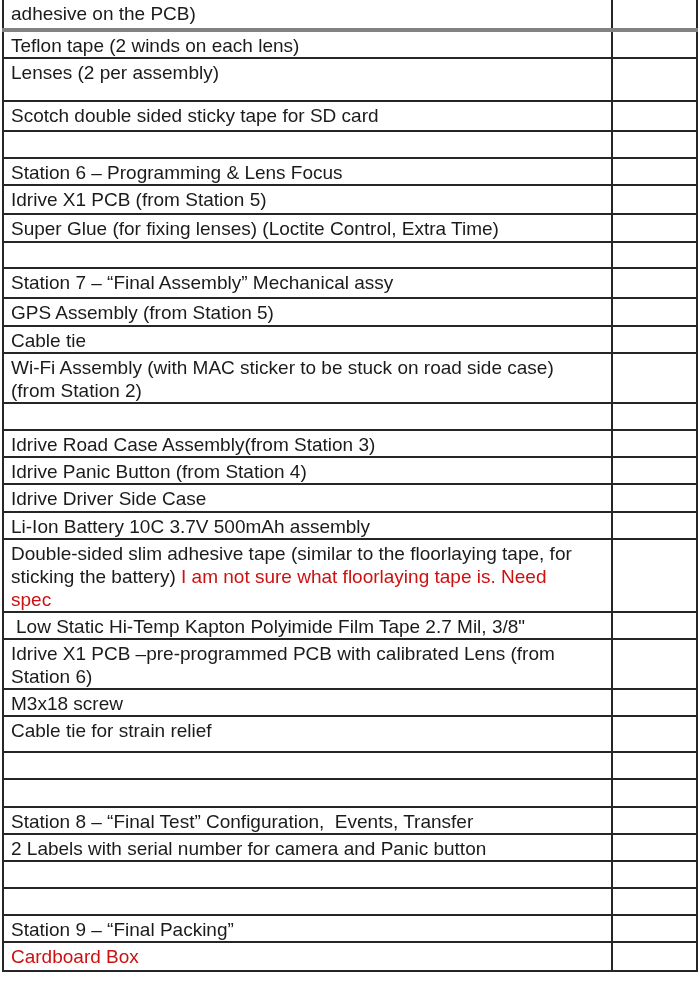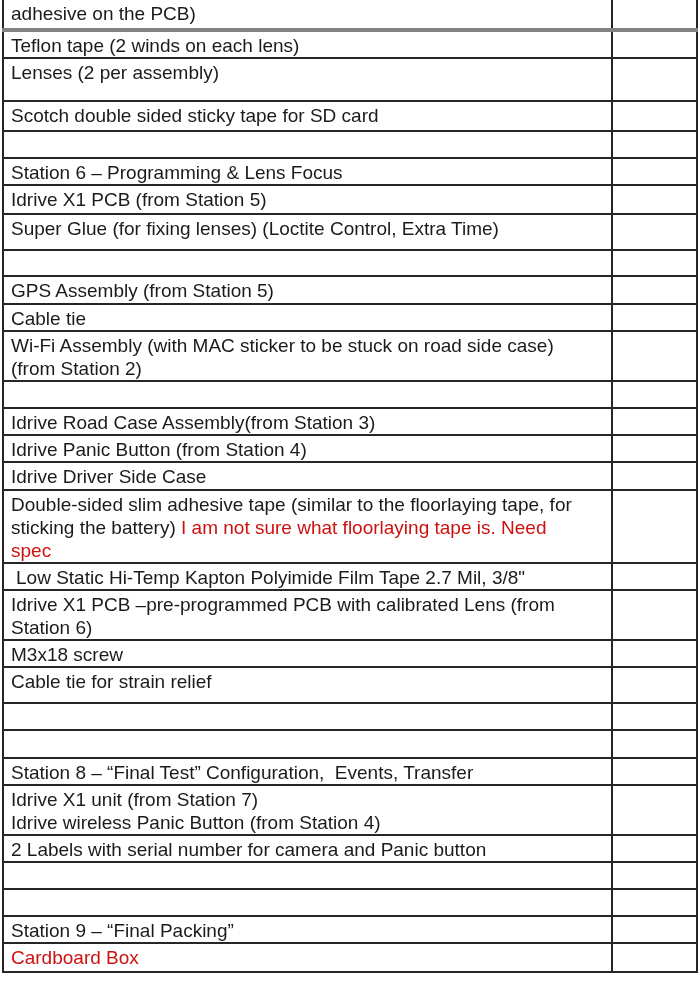--- a/index.html
+++ b/index.html
@@ -92,28 +92,34 @@
           </td>
           <td style="height: 27px;"></td>
         </tr>
         <tr>
           <td style="height: 29px;">
             <div class="line"><span>Idrive X1 PCB (from </span><span class="b">Station 5</span><span>)</span></div>
           </td>
           <td style="height: 29px;"></td>
         </tr>
         <tr>
-          <td style="height: 36px;">
+          <td style="height: 28px;">
             <div class="line"><span>Super Glue (for fixing lenses) (Loctite Control, Extra Time)</span></div>
           </td>
           <td style="height: 28px;"></td>
         </tr>
         <tr>
           <td style="height: 26px;"></td>
           <td style="height: 26px;"></td>
+        </tr>
+        <tr>
+          <td style="height: 30px;">
+            <div class="line"><span class="b">Station 7 – “Final Assembly” Mechanical assy</span></div>
+          </td>
+          <td style="height: 30px;"></td>
         </tr>
         <tr>
           <td style="height: 28px;">
             <div class="line"><span>GPS Assembly (from </span><span class="b">Station 5</span><span>)</span></div>
           </td>
           <td style="height: 28px;"></td>
         </tr>
         <tr>
           <td style="height: 27px;">
             <div class="line"><span>Cable tie</span></div>
@@ -141,20 +147,26 @@
           <td style="height: 27px;">
             <div class="line"><span>Idrive Panic Button (from </span><span class="b">Station 4</span><span>)</span></div>
           </td>
           <td style="height: 27px;"></td>
         </tr>
         <tr>
           <td style="height: 28px;">
             <div class="line"><span>Idrive Driver Side Case</span></div>
           </td>
           <td style="height: 28px;"></td>
+        </tr>
+        <tr>
+          <td style="height: 25px;">
+            <div class="line"><span>Li-Ion Battery 10C 3.7V 500mAh assembly</span></div>
+          </td>
+          <td style="height: 25px;"></td>
         </tr>
         <tr>
           <td style="height: 71px;">
             <div class="line"><span>Double-sided slim adhesive tape (similar to the floorlaying tape, for</span></div>
             <div class="line"><span>sticking the battery) </span><span class="red">I am not sure what floorlaying tape is. Need</span></div>
             <div class="line"><span class="red">spec</span></div>
           </td>
           <td style="height: 71px;"></td>
         </tr>
         <tr>
@@ -188,27 +200,20 @@
         </tr>
         <tr>
           <td style="height: 28px;"></td>
           <td style="height: 28px;"></td>
         </tr>
         <tr>
           <td style="height: 26px;">
             <div class="line"><span class="b">Station 8 – “Final Test” Configuration,  Events, Transfer</span></div>
           </td>
           <td style="height: 26px;"></td>
-        </tr>
-        <tr>
-          <td style="height: 49px;">
-            <div class="line"><span>Idrive X1 unit (from </span><span class="b">Station 7</span><span>)</span></div>
-            <div class="line"><span>Idrive wireless Panic Button (from </span><span class="b">Station 4</span><span>)</span></div>
-          </td>
-          <td style="height: 49px;"></td>
         </tr>
         <tr>
           <td style="height: 26px;">
             <div class="line"><span>2 Labels with serial number for camera and Panic button</span></div>
           </td>
           <td style="height: 26px;"></td>
         </tr>
         <tr>
           <td style="height: 27px;"></td>
           <td style="height: 27px;"></td>

